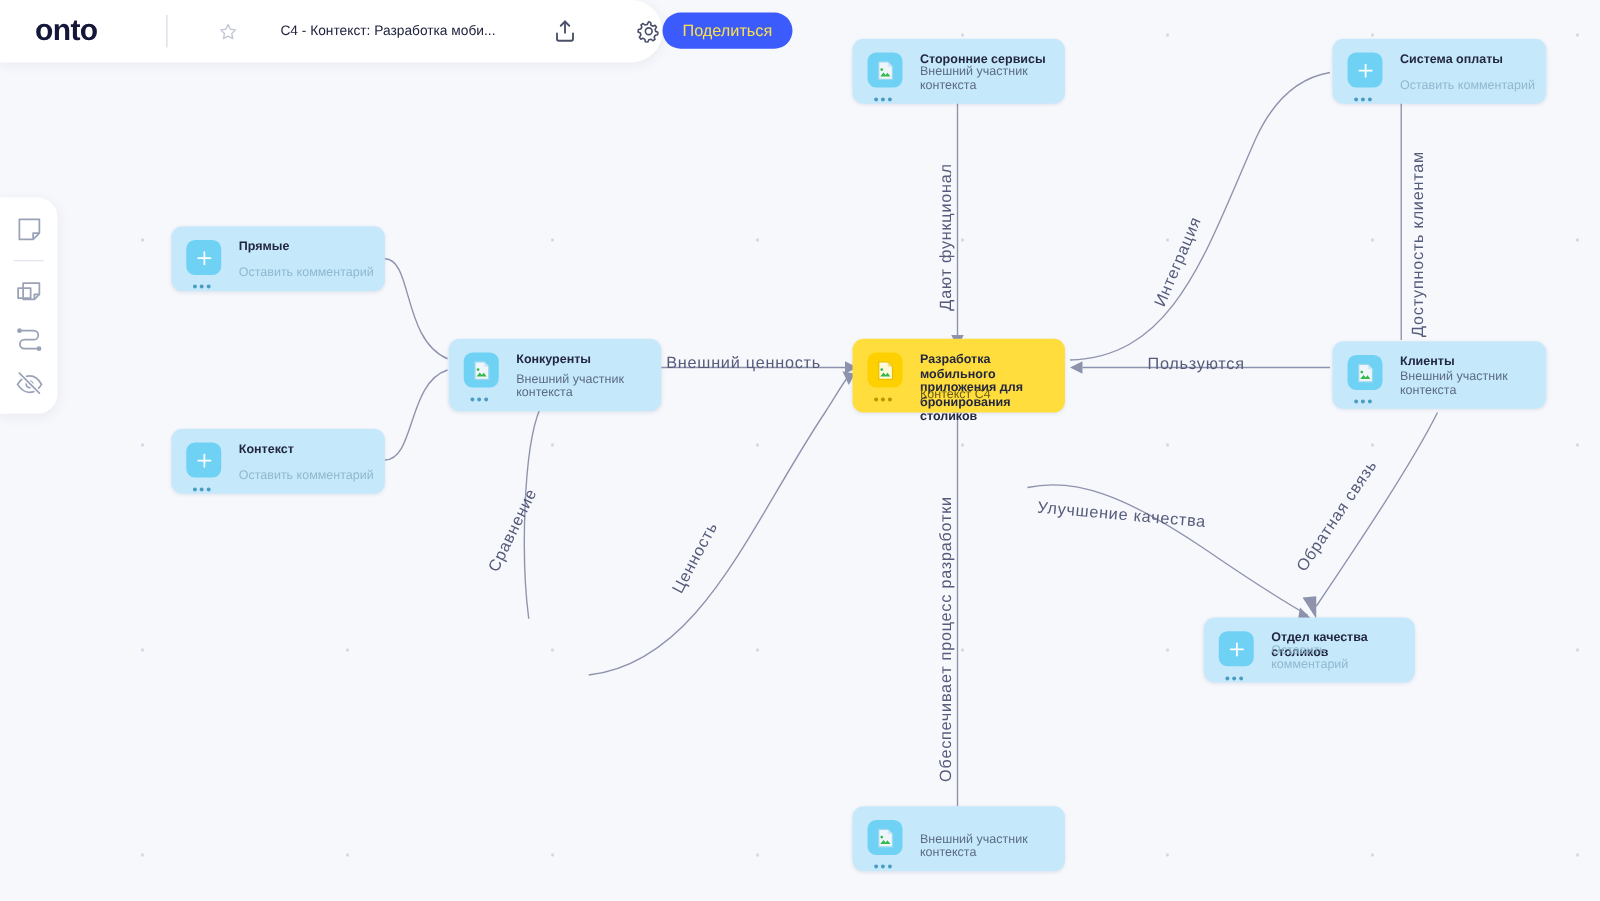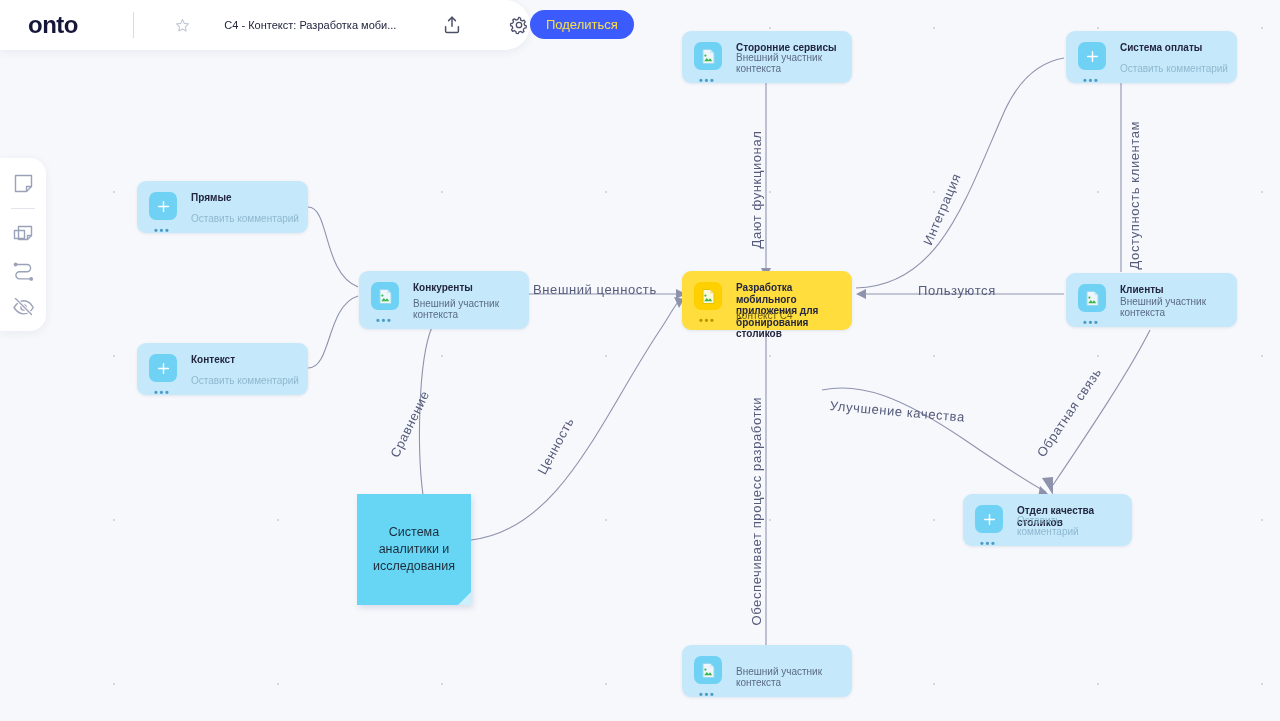--- a/index.html
+++ b/index.html
@@ -329,24 +329,20 @@
           <path d="M4.2 13.2l2.6-3.2 1.7 2 1.5-1.8 2.3 3z" fill="#35b94a"></path>
           <circle cx="5.4" cy="7.6" r="1.1" fill="#35b94a"></circle>
         </svg>
       </div>
       <div class="dots">•••</div>
       <div class="n-title">Разработка мобильного приложения для бронирования столиков</div>
       <div class="n-sub">Контекст C4</div>
     </div>
   </div>
 
-  <div class="sticky" style="left:357px; top:494px; width:114px; height:111px;">
-    <span>Система аналитики и исследования</span>
-    <span class="fold"></span>
-  </div>
 
   <div id="toolrail">
     <div class="tool">
       <svg width="23" height="23" viewBox="0 0 23 23">
         <path d="M3.5 3.5h16v11l-5 5h-11z" fill="none" stroke="#9aa2b8" stroke-width="1.4" stroke-linejoin="round"></path>
         <path d="M19.5 14.5h-5v5" fill="none" stroke="#9aa2b8" stroke-width="1.4" stroke-linejoin="round"></path>
       </svg>
     </div>
     <div class="tool-sep"></div>
     <div class="tool">

